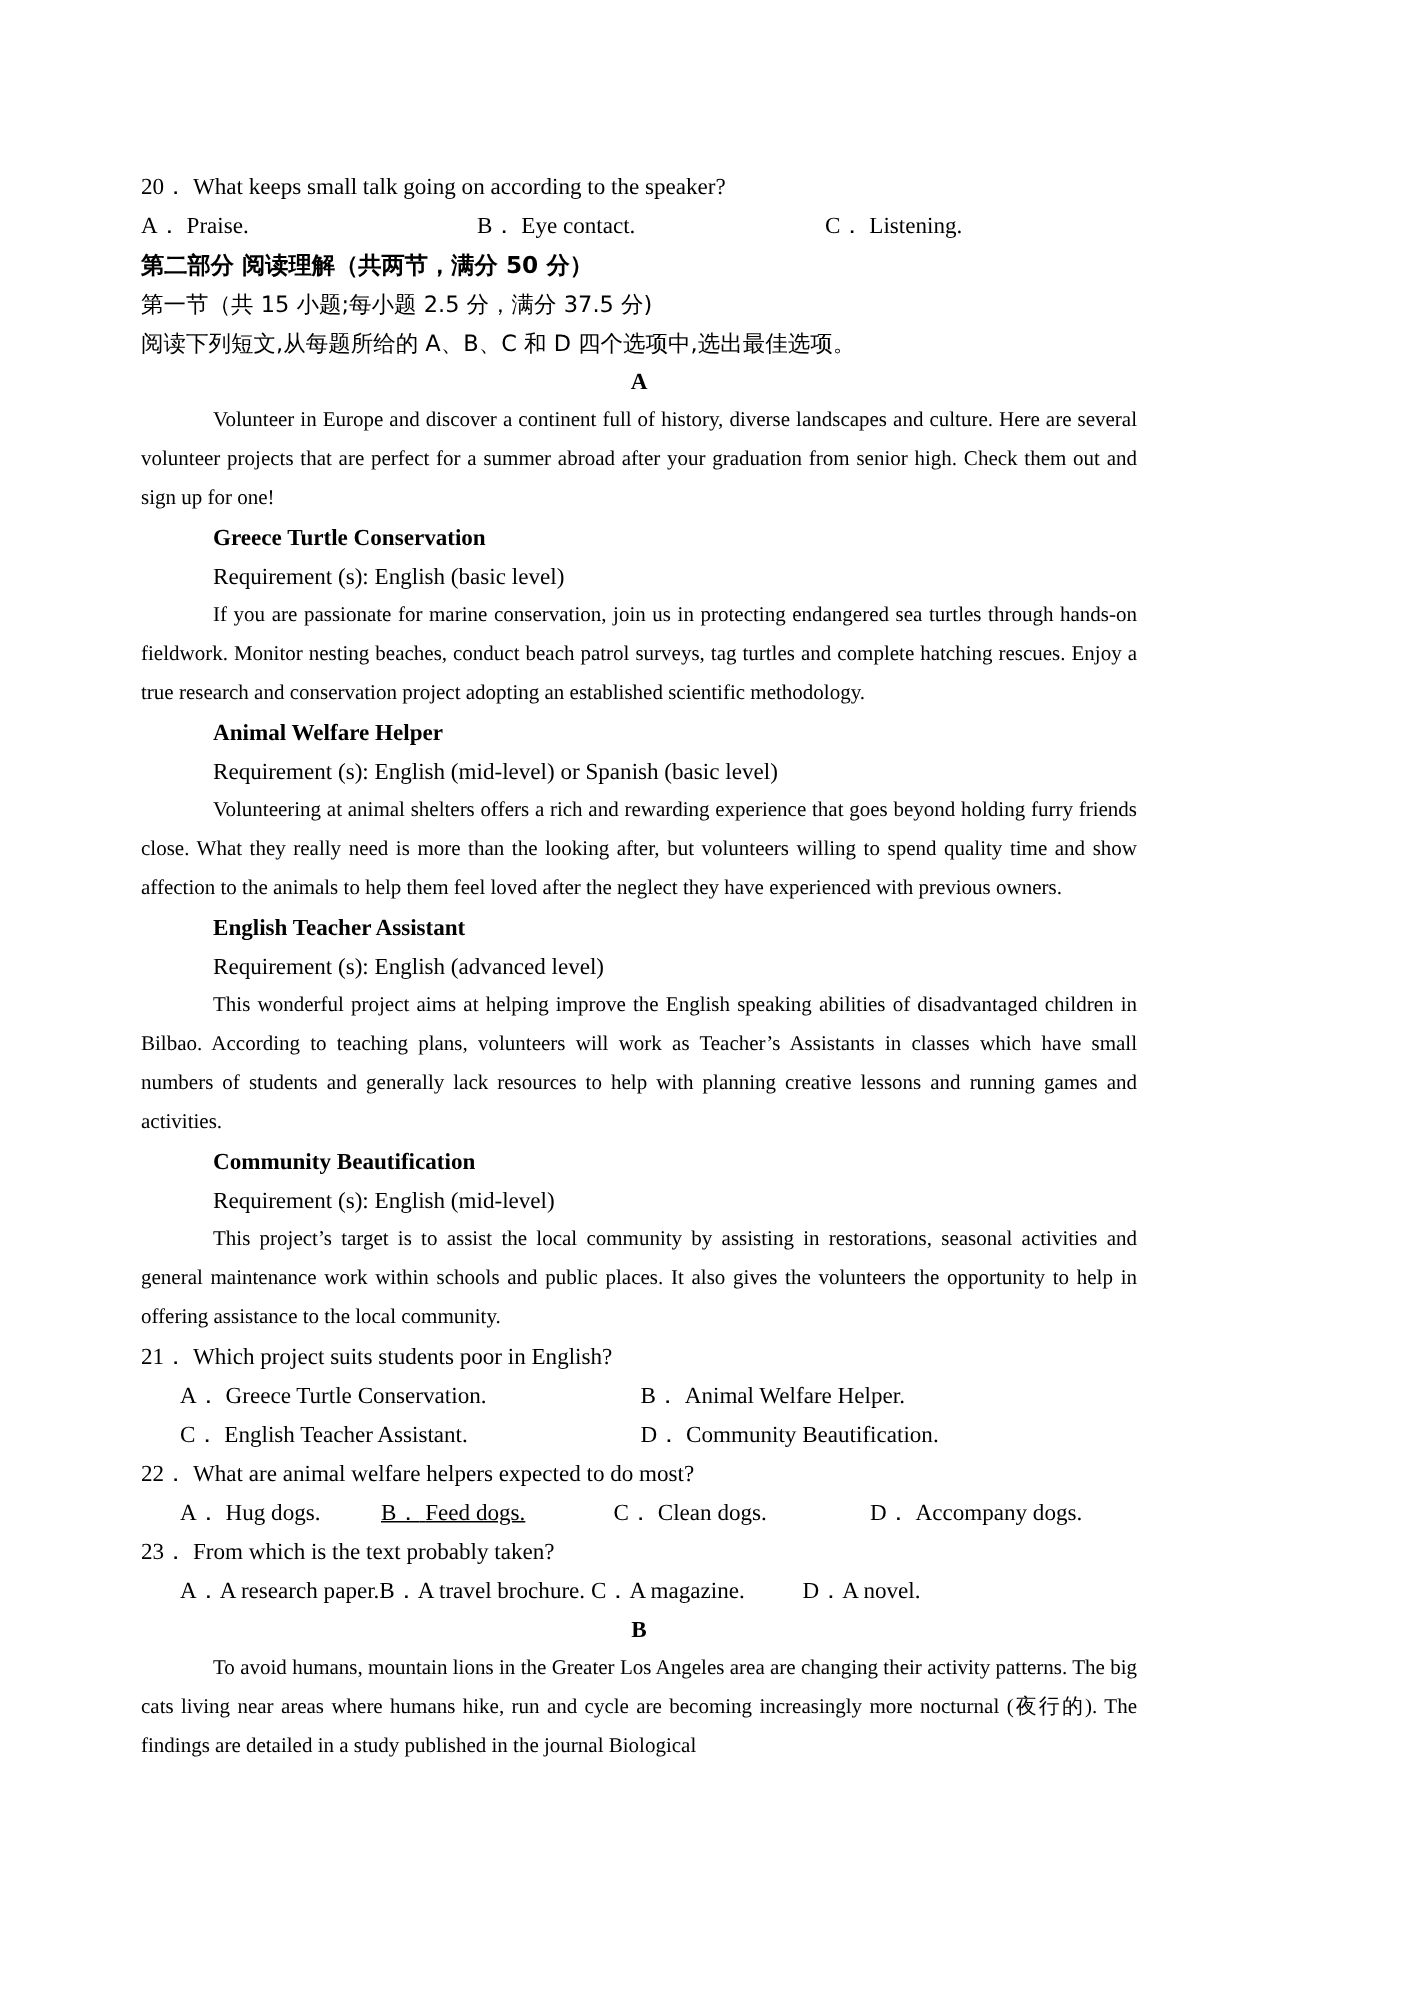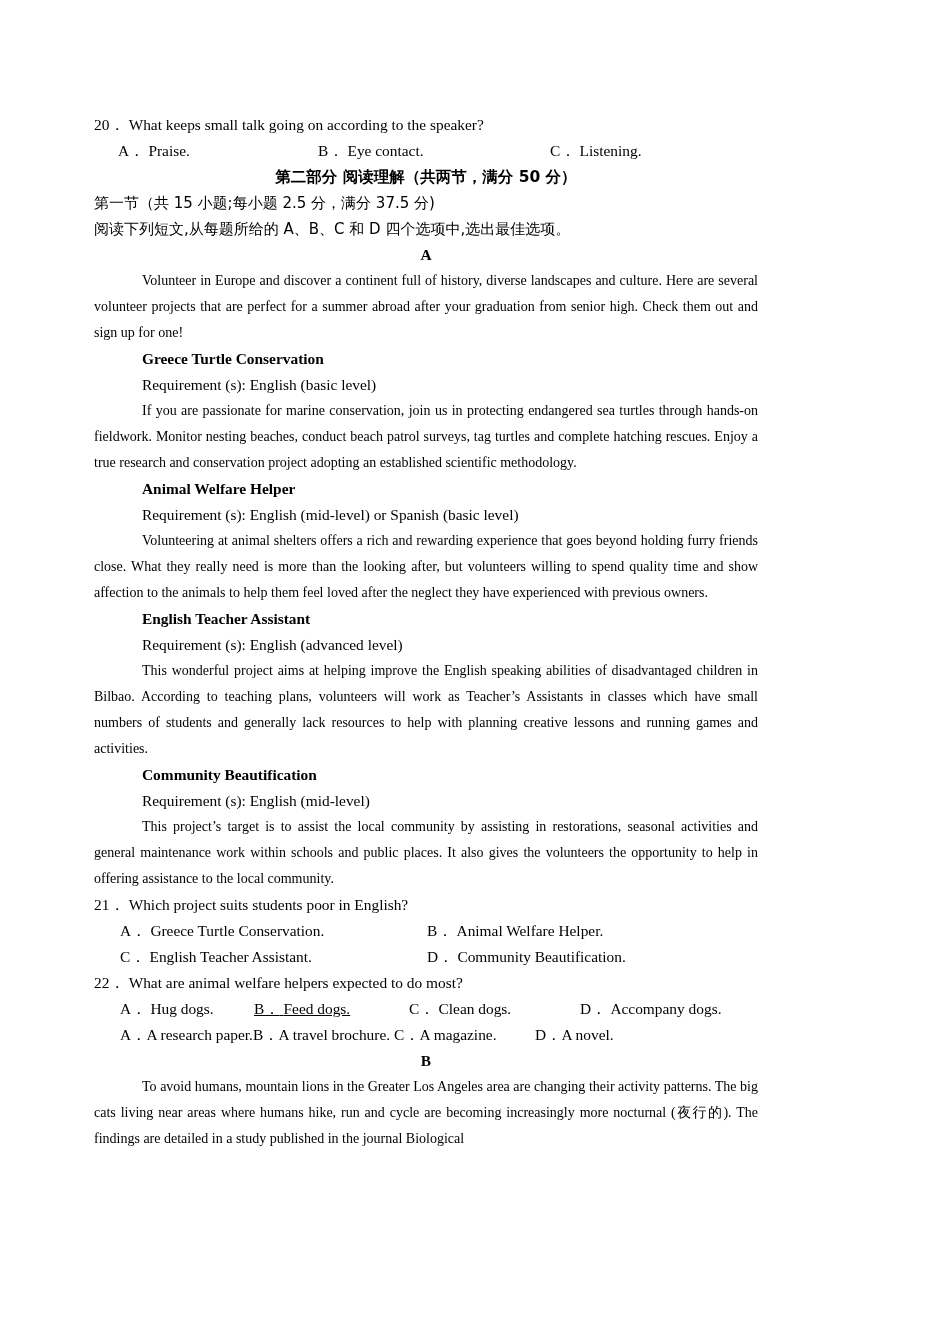--- a/index.html
+++ b/index.html
@@ -31,21 +31,21 @@
     text-justify: inter-word;
     margin: 0;
     text-indent: 48px;
   }
   .cn {
     font-family: "DejaVu Sans", "Liberation Sans", sans-serif;
     font-size: 15px;
     line-height: 26px;
     white-space: pre;
   }
-  .cn.bold { font-weight: bold; font-size: 15.5px; text-align: center; }
+  .cn.bold { font-weight: bold; font-size: 15.5px; }
 
   .center {
     text-align: center;
     font-weight: bold;
     font-size: 15.4px;
     line-height: 26px;
   }
   .subhead {
     font-weight: bold;
     font-size: 15.4px;
@@ -84,21 +84,21 @@
 </style>
 </head>
 <body>
 
 <div class="page">
   <div class="content">
 
     <div class="qline"><span>20．</span><span>&nbsp;</span><span>What keeps small talk going on according to the speaker?</span></div>
 
     <div class="opts">
-      <span class="opt" style="left:0px;margin-left:24px;"><span>A．</span><span>&nbsp;</span><span>Praise.</span></span>
+      <span class="opt" style="left:0px;"><span>A．</span><span>&nbsp;</span><span>Praise.</span></span>
       <span class="opt" style="left:224px;"><span>B．</span><span>&nbsp;</span><span>Eye contact.</span></span>
       <span class="opt" style="left:456px;text-align:center;"><span>C．</span><span>&nbsp;</span><span>Listening.</span></span>
     </div>
 
     <div class="cn bold">第二部分 阅读理解（共两节，满分 50 分）</div>
     <div class="cn">第一节（共 15 小题;每小题 2.5 分，满分 37.5 分)</div>
     <div class="cn">阅读下列短文,从每题所给的 A、B、C 和 D 四个选项中,选出最佳选项。</div>
 
     <div class="center">A</div>
     <p class="para">Volunteer in Europe and discover a continent full of history, diverse landscapes and culture. Here are several volunteer projects that are perfect for a summer abroad after your graduation from senior high. Check them out and sign up for one!</p>
@@ -130,19 +130,20 @@
     </div>
 
     <div class="qline"><span>22．</span><span>&nbsp;</span><span>What are animal welfare helpers expected to do most?</span></div>
     <div class="opts">
       <span class="opt" style="left:26px;"><span>A．</span><span>&nbsp;</span><span>Hug dogs.</span></span>
       <span class="opt" style="left:160px;text-decoration:underline;"><span>B．</span><span>&nbsp;</span><span>Feed dogs.</span></span>
       <span class="opt" style="left:315px;"><span>C．</span><span>&nbsp;</span><span>Clean dogs.</span></span>
       <span class="opt" style="left:486px;"><span>D．</span><span>&nbsp;</span><span>Accompany dogs.</span></span>
     </div>
 
+    <div class="qline"><span>23．</span><span>&nbsp;</span><span>From which is the text probably taken?</span></div>
     <div class="opts-flow">A．A research paper.B．A travel brochure. C．A magazine.          D．A novel.</div>
 
     <div class="center">B</div>
     <p class="para">To avoid humans, mountain lions in the Greater Los Angeles area are changing their activity patterns. The big cats living near areas where humans hike, run and cycle are becoming increasingly more nocturnal (夜行的). The findings are detailed in a study published in the journal Biological</p>
 
   </div>
 </div>
 
 </body></html>

